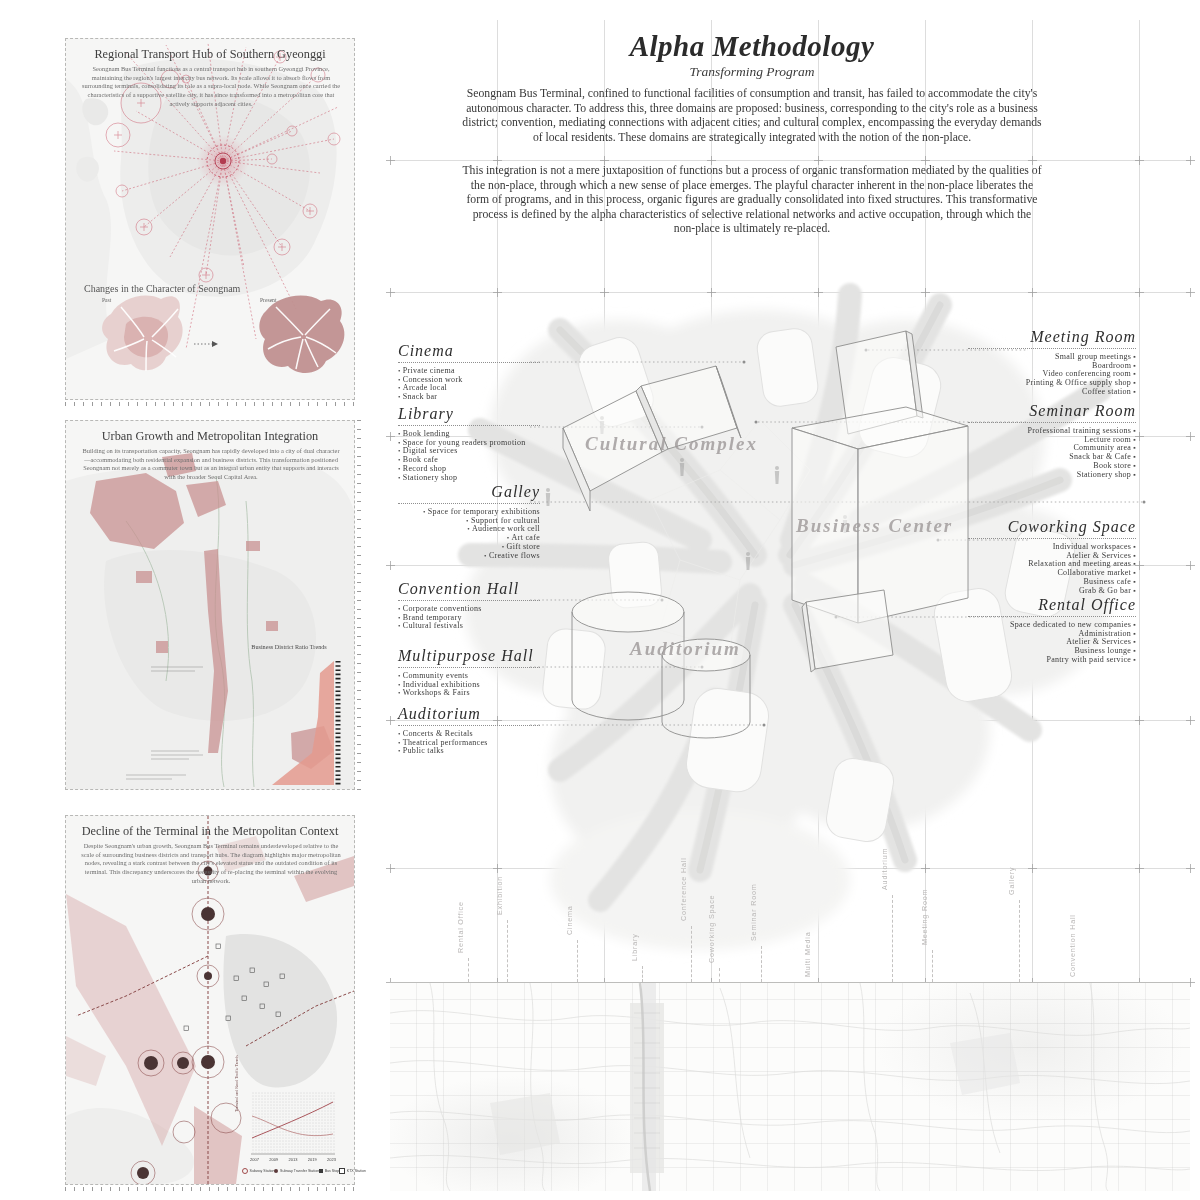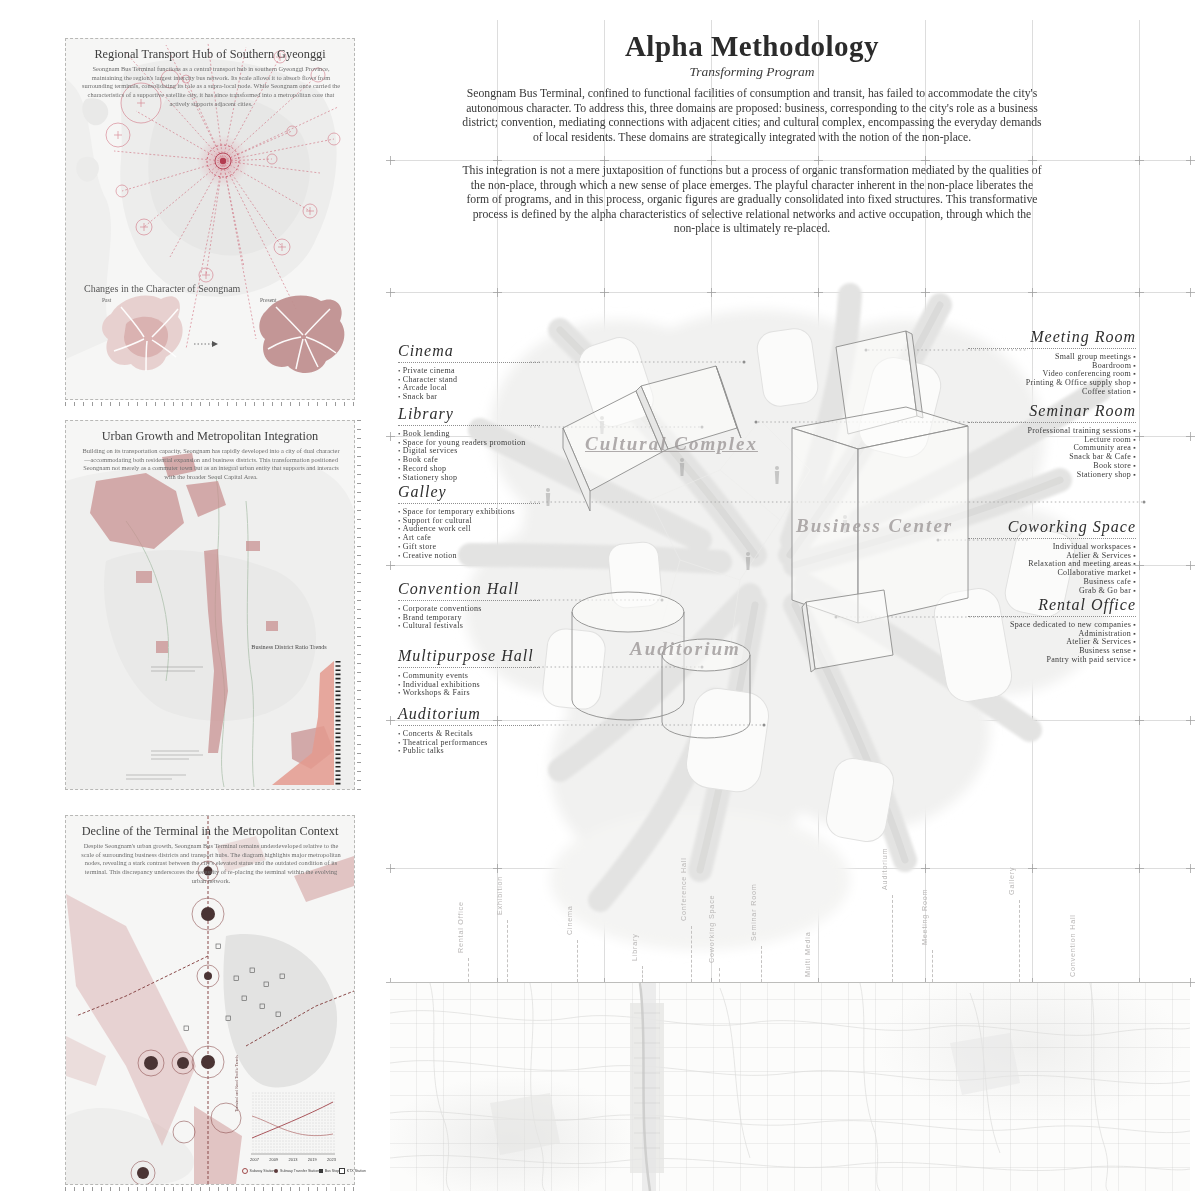--- a/index.html
+++ b/index.html
@@ -12,21 +12,21 @@
   
   .gv{position:absolute;width:1px;background:rgba(165,165,165,.38);}
   .gh{position:absolute;height:1px;background:rgba(165,165,165,.38);}
   .cross{position:absolute;width:9px;height:9px;pointer-events:none;}
   .cross::before,.cross::after{content:"";position:absolute;background:#9f9f9f;opacity:.75;}
   .cross::before{left:4px;top:0;width:1px;height:9px;}
   .cross::after{left:0;top:4px;width:9px;height:1px;}
 
   
   #header-block{position:absolute;left:390px;top:0;width:724px;text-align:center;z-index:5;}
-  #main-title{position:absolute;left:0;top:30px;width:100%;font-size:29px;font-weight:bold;color:#2b2b2b;letter-spacing:.5px;}
+  #main-title{position:absolute;left:0;top:30px;width:100%;font-size:29px;font-weight:bold;font-style:italic;color:#2b2b2b;letter-spacing:.5px;}
   #main-sub{position:absolute;left:0;top:64px;width:100%;font-size:13.5px;font-style:italic;color:#3a3a3a;}
   .para{position:absolute;left:72px;width:580px;font-size:11.7px;line-height:1.24;color:#383838;text-align:center;}
   #para1{top:87px;}
   #para2{top:164px;}
 
   
   .panel{position:absolute;left:65px;width:290px;border:1px dashed #b8b8b6;background:#f7f7f6;box-sizing:border-box;}
   .panel svg{position:absolute;left:0;top:0;}
   .panel-title{position:absolute;left:0;top:8px;width:100%;text-align:center;font-size:12.3px;color:#3f3f3f;z-index:3;}
   .panel-body{position:absolute;left:14px;top:26px;width:262px;text-align:center;font-size:6.4px;line-height:1.35;color:#6e6e6e;z-index:3;}
@@ -508,54 +508,54 @@
     <ellipse cx="628" cy="612" rx="56" ry="20"></ellipse>
     <path d="M572,612 L572,700 A56,20 0 0 0 684,700 L684,612" fill="none"></path>
     <ellipse cx="706" cy="655" rx="44" ry="16"></ellipse>
     <path d="M662,655 L662,722 A44,16 0 0 0 750,722 L750,655" fill="none"></path>
     <path d="M806,602 L884,590 L893,655 L815,669 Z"></path>
     <path d="M806,602 L802,607 L811,672 L815,669 Z" fill="#ececeb"></path>
   </g>
 </svg>
 
 <div id="diagram-labels">
-    <div class="diagram-label" style="left: 585px; top: 433px; text-decoration: underline;">Cultural Complex</div>
+    <div class="diagram-label" style="left: 585px; top: 433px;">Cultural Complex</div>
     <div class="diagram-label" style="left: 796px; top: 515px;">Business Center</div>
     <div class="diagram-label" style="left: 630px; top: 638px;">Auditorium</div>
   </div>
 <div id="left-programs">
     <div class="prog prog-left" style="top: 342px;">
       <div class="prog-title">Cinema</div>
       <ul>
         <li><span class="bullet">• </span><span>Private cinema</span></li>
-        <li><span class="bullet">• </span><span>Character stand</span></li>
+        <li><span class="bullet">• </span><span>Concession work</span></li>
         <li><span class="bullet">• </span><span>Arcade local</span></li>
         <li><span class="bullet">• </span><span>Snack bar</span></li>
       </ul>
     </div>
     <div class="prog prog-left" style="top: 405px;">
       <div class="prog-title">Library</div>
       <ul>
         <li><span class="bullet">• </span><span>Book lending</span></li>
         <li><span class="bullet">• </span><span>Space for young readers promotion</span></li>
         <li><span class="bullet">• </span><span>Digital services</span></li>
         <li><span class="bullet">• </span><span>Book cafe</span></li>
         <li><span class="bullet">• </span><span>Record shop</span></li>
         <li><span class="bullet">• </span><span>Stationery shop</span></li>
       </ul>
     </div>
-    <div class="prog prog-left" style="top: 483px;">
+    <div class="prog prog-left" style="top: 483px; text-align: right;">
       <div class="prog-title">Galley</div>
       <ul>
         <li><span class="bullet">• </span><span>Space for temporary exhibitions</span></li>
         <li><span class="bullet">• </span><span>Support for cultural</span></li>
         <li><span class="bullet">• </span><span>Audience work cell</span></li>
         <li><span class="bullet">• </span><span>Art cafe</span></li>
         <li><span class="bullet">• </span><span>Gift store</span></li>
-        <li><span class="bullet">• </span><span>Creative notion</span></li>
+        <li><span class="bullet">• </span><span>Creative flows</span></li>
       </ul>
     </div>
     <div class="prog prog-left" style="top: 580px;">
       <div class="prog-title">Convention Hall</div>
       <ul>
         <li><span class="bullet">• </span><span>Corporate conventions</span></li>
         <li><span class="bullet">• </span><span>Brand temporary</span></li>
         <li><span class="bullet">• </span><span>Cultural festivals</span></li>
       </ul>
     </div>
@@ -608,21 +608,21 @@
         <li><span>Business cafe</span><span class="bullet"> ▪</span></li>
         <li><span>Grab &amp; Go bar</span><span class="bullet"> ▪</span></li>
       </ul>
     </div>
     <div class="prog prog-right" style="top: 596px;">
       <div class="prog-title">Rental Office</div>
       <ul>
         <li><span>Space dedicated to new companies</span><span class="bullet"> ▪</span></li>
         <li><span>Administration</span><span class="bullet"> ▪</span></li>
         <li><span>Atelier &amp; Services</span><span class="bullet"> ▪</span></li>
-        <li><span>Business sense</span><span class="bullet"> ▪</span></li>
+        <li><span>Business lounge</span><span class="bullet"> ▪</span></li>
         <li><span>Pantry with paid service</span><span class="bullet"> ▪</span></li>
       </ul>
     </div>
   </div>
 <div id="bottom-labels">
     <div class="vline" style="left: 468px; top: 958px; height: 24px;"></div>
     <div class="vlabel" style="left: 465px; top: 944px;">Rental Office</div>
     <div class="vline" style="left: 507px; top: 920px; height: 62px;"></div>
     <div class="vlabel" style="left: 504px; top: 906px;">Exhibition</div>
     <div class="vline" style="left: 577px; top: 940px; height: 42px;"></div>

